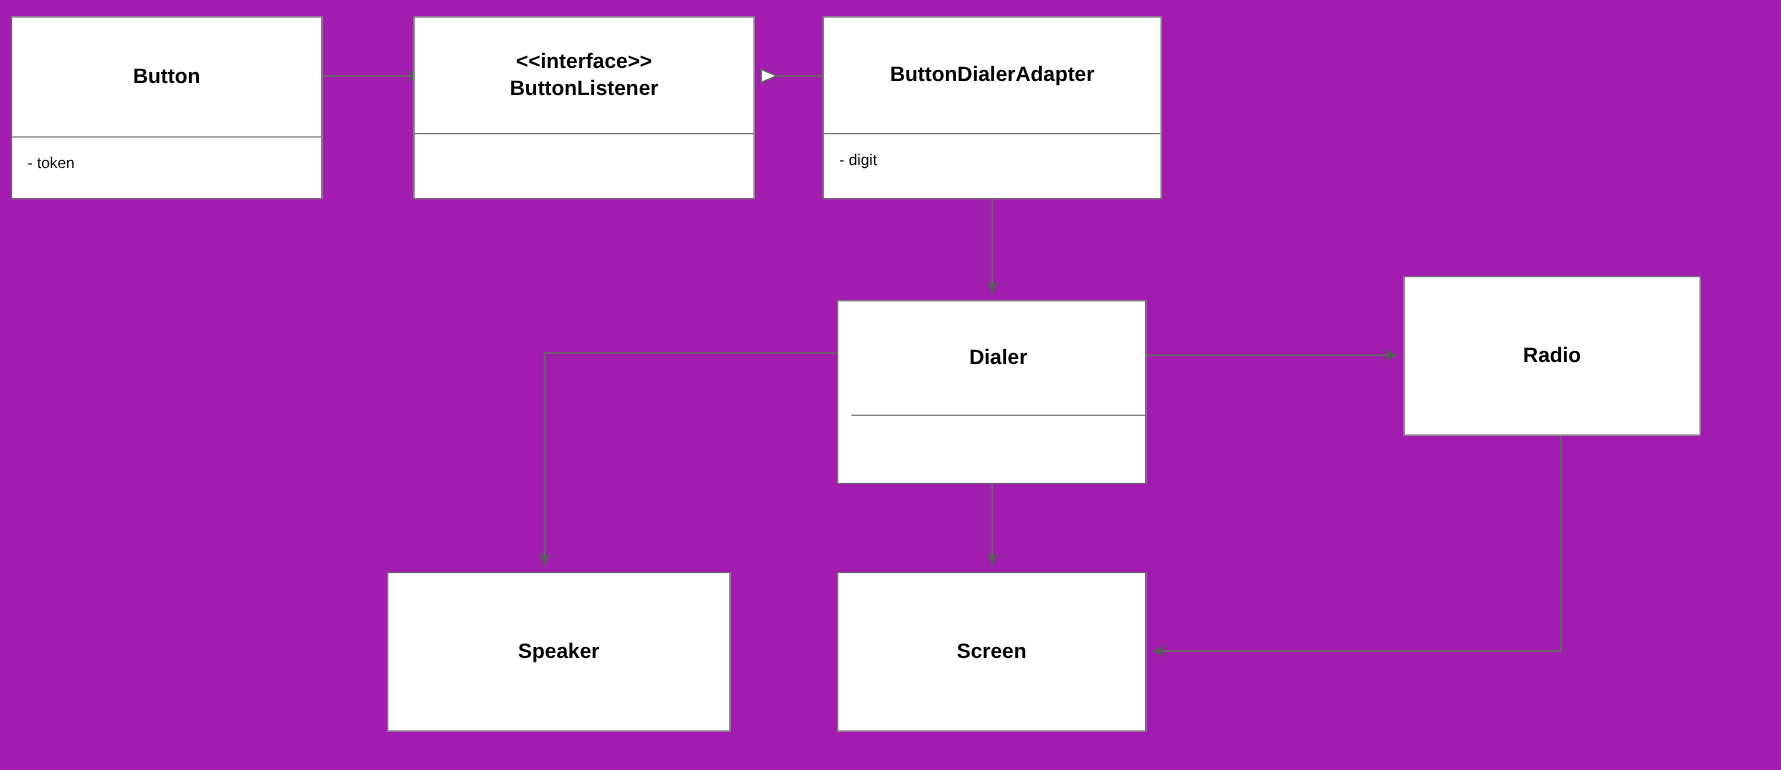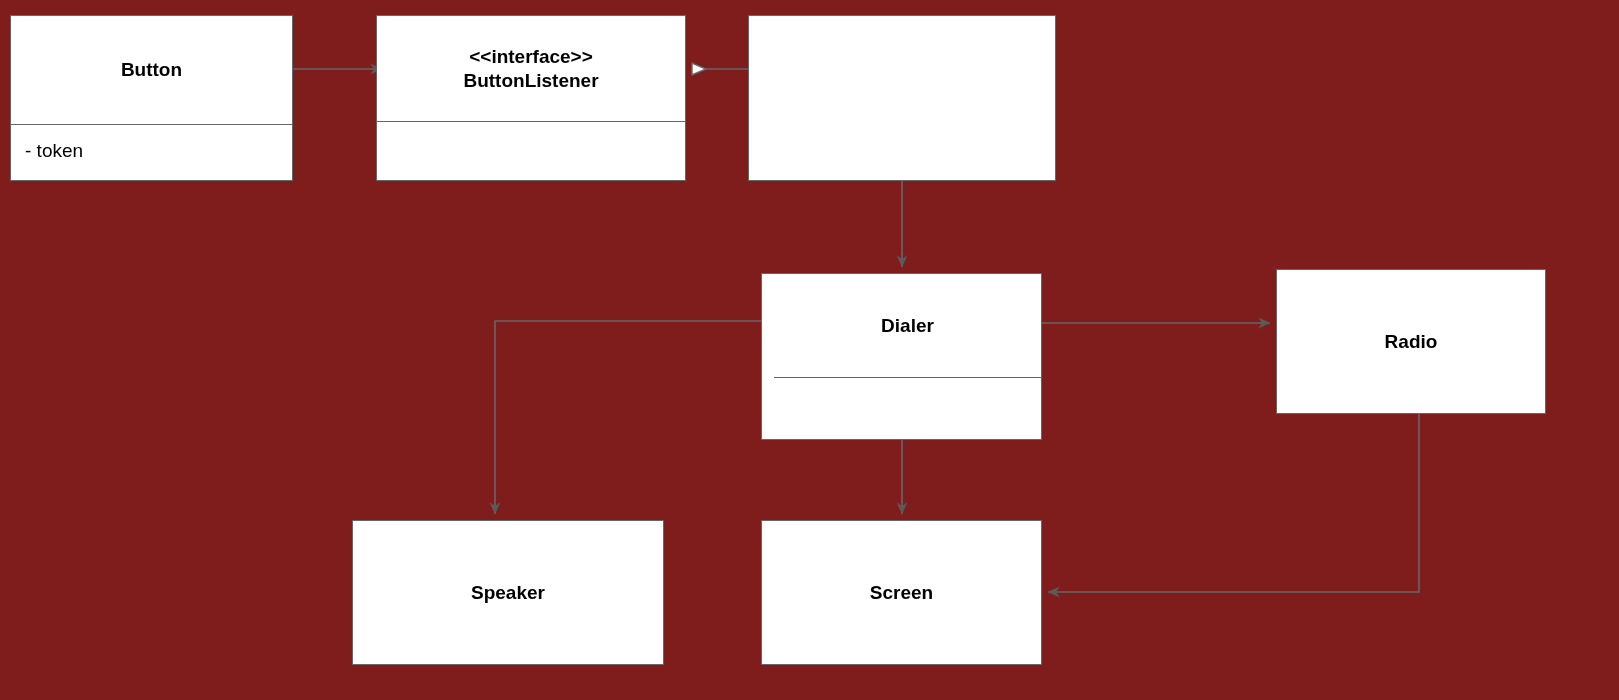--- a/index.html
+++ b/index.html
@@ -8,21 +8,21 @@
     background: #ffffff;
   }
   body {
     font-family: "Liberation Sans", sans-serif;
     -webkit-font-smoothing: antialiased;
   }
   #canvas {
     position: relative;
     width: 1619px;
     height: 700px;
-    background: #7f1d1d;
+    background: #a21caf;
     overflow: hidden;
   }
   svg.edges {
     position: absolute;
     left: 0;
     top: 0;
     width: 1619px;
     height: 700px;
     pointer-events: none;
   }
@@ -46,21 +46,21 @@
     color: #000000;
     line-height: 1.26;
     box-sizing: border-box;
     padding: 2px 6px;
   }
   .uml-name.with-divider {
     border-bottom: 1.6px solid #666666;
   }
   .uml-compartment {
     flex: 1 1 auto;
-    font-size: 19px;
+    font-size: 14px;
     color: #000000;
     box-sizing: border-box;
     padding: 14px 14px 0 14px;
     line-height: 1.3;
   }
   .stereotype {
     display: block;
     font-weight: bold;
     font-size: 19px;
   }
@@ -134,29 +134,35 @@
   </div>
 
   <div class="uml-class" style="left:376px; top:15px; width:310px; height:166px;">
     <div class="uml-name with-divider" style="height:106px;">
       <span class="stereotype">&lt;&lt;interface&gt;&gt;</span>
       <span class="typename">ButtonListener</span>
     </div>
   </div>
 
   <div class="uml-class" style="left:748px; top:15px; width:308px; height:166px;">
+    <div class="uml-name with-divider" style="height:106px;">
+      <span class="typename">ButtonDialerAdapter</span>
+    </div>
+    <div class="uml-compartment">
+      <div>- digit</div>
+    </div>
   </div>
 
   <div class="uml-class" style="left:761px; top:273px; width:281px; height:167px;padding-left:12px;">
     <div class="uml-name with-divider" style="height:104px;">
       <span class="typename">Dialer</span>
     </div>
   </div>
 
-  <div class="uml-class" style="left:1276px; top:251px; width:270px; height:145px;margin-top:18px;">
+  <div class="uml-class" style="left:1276px; top:251px; width:270px; height:145px;">
     <div class="solo-name">Radio</div>
   </div>
 
   <div class="uml-class" style="left:352px; top:520px; width:312px; height:145px;">
     <div class="solo-name">Speaker</div>
   </div>
 
   <div class="uml-class" style="left:761px; top:520px; width:281px; height:145px;">
     <div class="solo-name">Screen</div>
   </div>

